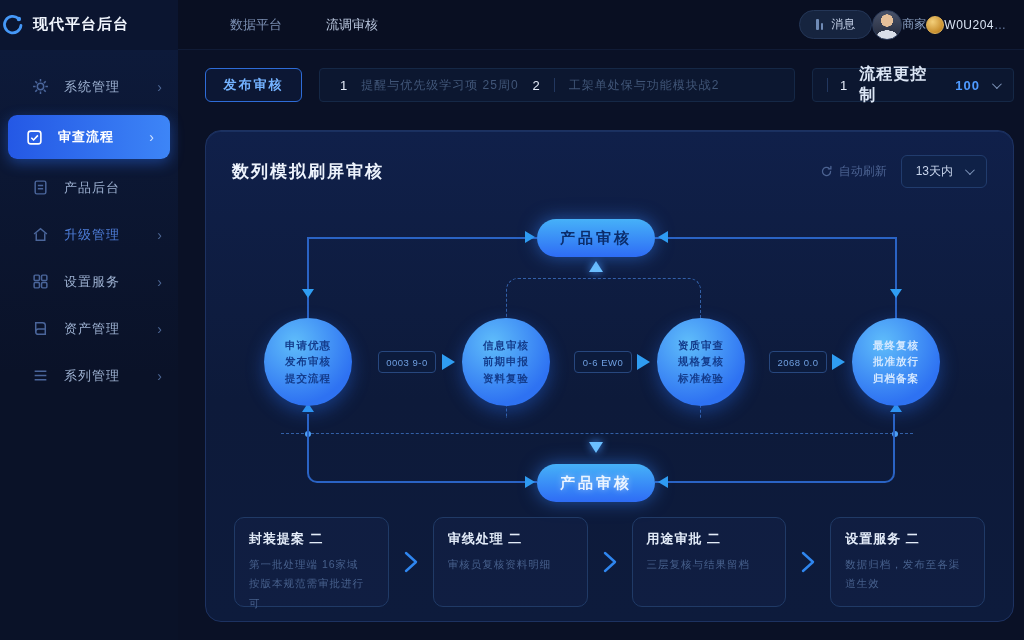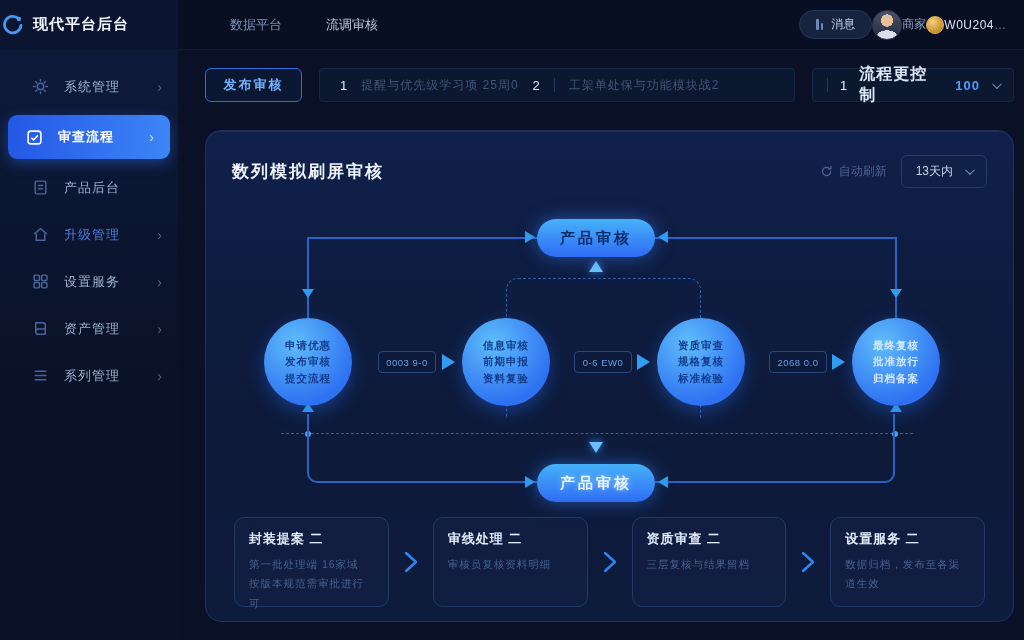--- a/index.html
+++ b/index.html
@@ -320,21 +320,21 @@
         <div class="fcard">
           <div class="fcard-title">审线处理 二</div>
           <div class="fcard-line">审核员复核资料明细</div>
         </div>
         <div class="card-gap">
           <svg width="16" height="26" viewBox="0 0 16 26" fill="none">
               <path d="M3 4l10 9L3 22" stroke="#2f86ef" stroke-width="2.4" stroke-linecap="round" stroke-linejoin="round"></path>
             </svg>
         </div>
         <div class="fcard">
-          <div class="fcard-title">资质审查 二</div>
+          <div class="fcard-title">用途审批 二</div>
           <div class="fcard-line">三层复核与结果留档</div>
         </div>
         <div class="card-gap">
           <svg width="16" height="26" viewBox="0 0 16 26" fill="none">
               <path d="M3 4l10 9L3 22" stroke="#2f86ef" stroke-width="2.4" stroke-linecap="round" stroke-linejoin="round"></path>
             </svg>
         </div>
         <div class="fcard">
           <div class="fcard-title">设置服务 二</div>
           <div class="fcard-line">数据归档，发布至各渠道生效</div>

